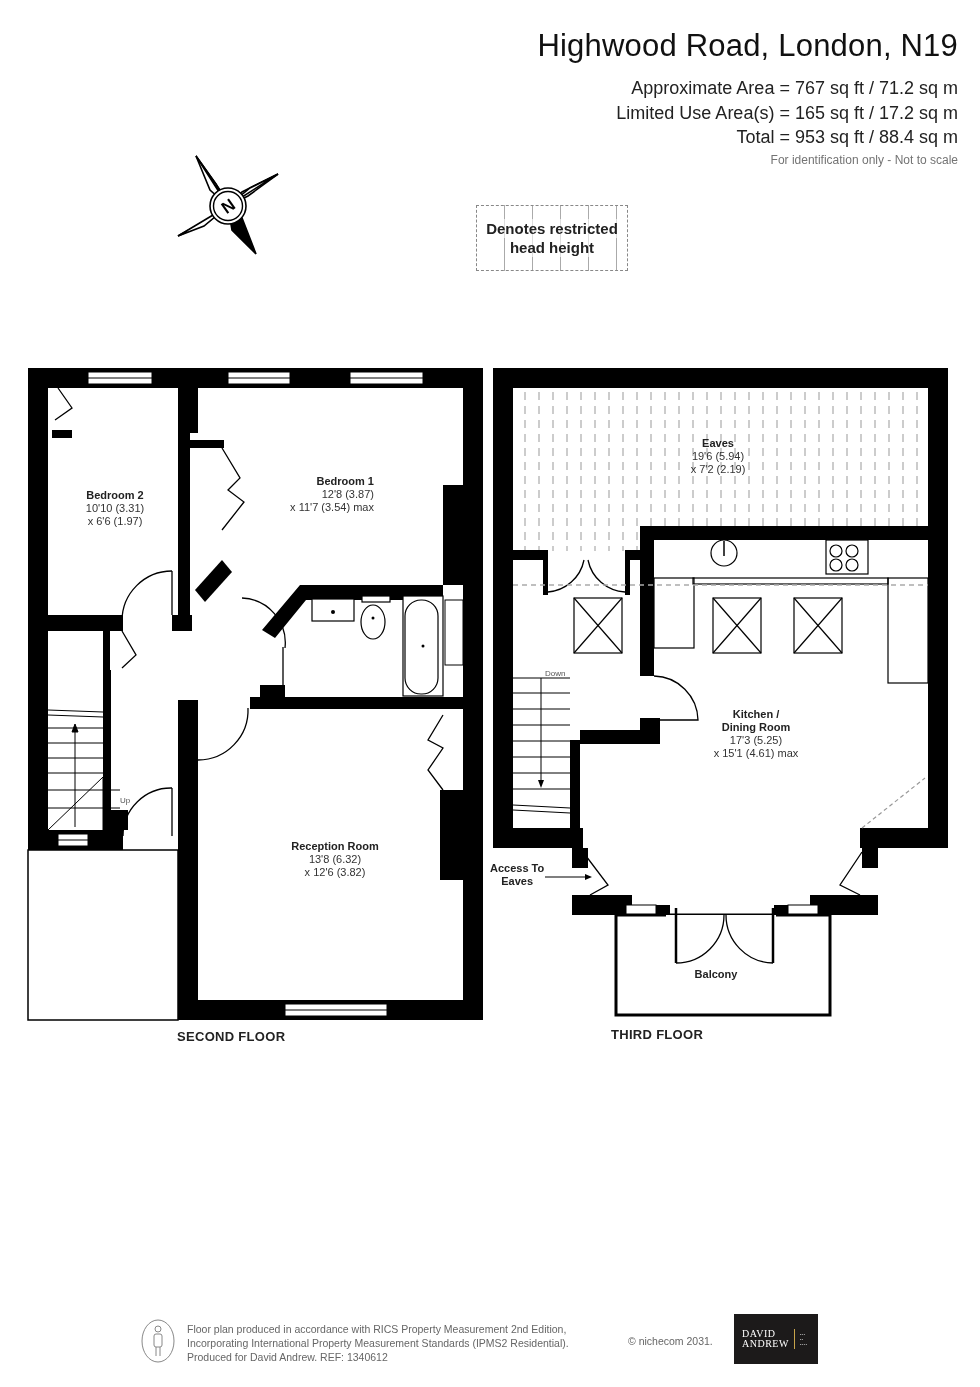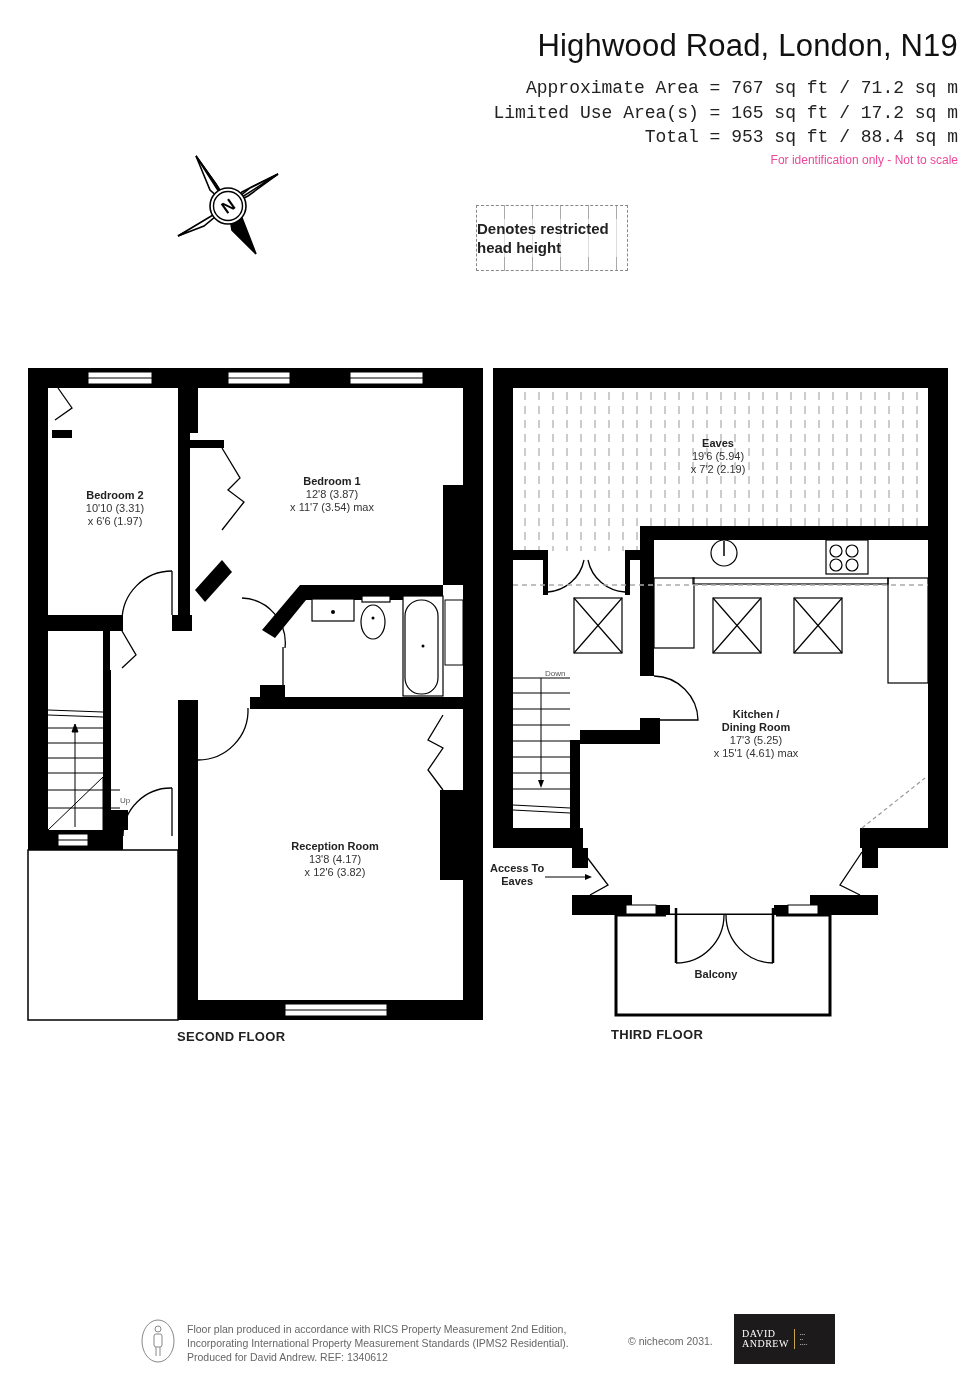--- a/index.html
+++ b/index.html
@@ -1,34 +1,34 @@
 <!DOCTYPE html>
 <html><head>
 <meta charset="utf-8">
 <style>
   html, body { margin:0; padding:0; background:#ffffff; }
   body { width:980px; height:1387px; position:relative; overflow:hidden; font-family:"Liberation Sans", sans-serif; color:#111; }
   .abs { position:absolute; }
   .title { right:22px; top:28px; font-size:31px; font-weight:normal; letter-spacing:0.2px; text-align:right; white-space:nowrap; }
-  .area-line { right:22px; font-size:18px; text-align:right; white-space:nowrap; color:#222;font-family:Liberation Mono, monospace; }
-  .note { right:22px; top:153px; font-size:12px; text-align:right; color:#ec4899; }
+  .area-line { right:22px; font-size:18px; text-align:right; white-space:nowrap; color:#222; }
+  .note { right:22px; top:153px; font-size:12px; text-align:right; color:#737373; }
   .legend { left:476px; top:205px; width:152px; height:66px; border:1.5px dashed #888; box-sizing:border-box;
             background-image: repeating-linear-gradient(90deg, transparent 0 27px, #aaa 27px 28px);
-            display:flex; flex-direction:column; justify-content:center;
+            display:flex; flex-direction:column; align-items:center; justify-content:center;
             font-size:15px; font-weight:bold; line-height:19px; color:#222; }
   .legend span { background:rgba(255,255,255,0.6); }
   svg.plan { position:absolute; left:0; top:0; }
   .room-label { position:absolute; text-align:center; font-size:11px; line-height:13px; color:#333; white-space:nowrap; transform:translateX(-50%); }
   .room-label .name { font-weight:bold; color:#222; }
   .floor-label { position:absolute; font-size:13px; font-weight:bold; letter-spacing:0.3px; color:#222; }
   .small-label { position:absolute; font-size:11px; font-weight:bold; text-align:center; line-height:13px; color:#222; }
   .tiny { position:absolute; font-size:8px; color:#555; }
   .footer-text { left:187px; top:1322px; font-size:10.5px; line-height:14px; color:#666; }
   .copyright { left:628px; top:1335px; font-size:10.5px; color:#666; white-space:nowrap; }
-  .brand { left:734px; top:1314px; width:101px; height:50px; background:#1c1a1a; color:#fff;
+  .brand { left:734px; top:1314px; width:84px; height:50px; background:#1c1a1a; color:#fff;
            display:flex; align-items:center; padding-left:8px; box-sizing:border-box;
            font-family:"Liberation Serif", serif; font-size:10px; line-height:10px; letter-spacing:0.5px; }
   .brand .bar { width:1px; height:20px; background:#c8a44a; margin:0 5px; }
   .brand .sub { font-size:4px; line-height:5px; color:#aaa; }
 </style>
 </head>
 <body>
 
 <div class="abs title">Highwood Road, London, N19</div>
 <div class="abs area-line" style="top:78px;">Approximate Area = 767 sq ft / 71.2 sq m</div>
@@ -247,28 +247,28 @@
     <line x1="545" y1="877" x2="585" y2="877" stroke="#000" stroke-width="1.2"></line>
     <polygon points="585,874 592,877 585,880" fill="#000"></polygon>
   </g>
 </svg>
 
 <div class="room-label" style="left:115px;top:489px;">
   <div class="name">Bedroom 2</div>
   <div>10'10 (3.31)</div>
   <div>x 6'6 (1.97)</div>
 </div>
-<div class="room-label" style="left:332px;top:475px;">
+<div class="room-label" style="left:332px;top:475px;text-align:right;">
   <div class="name">Bedroom 1</div>
   <div>12'8 (3.87)</div>
   <div>x 11'7 (3.54) max</div>
 </div>
 <div class="room-label" style="left:335px;top:840px;">
   <div class="name">Reception Room</div>
-  <div>13'8 (4.17)</div>
+  <div>13'8 (6.32)</div>
   <div>x  12'6 (3.82)</div>
 </div>
 <div class="tiny" style="left:120px;top:796px;">Up</div>
 <div class="floor-label" style="left:177px;top:1029px;">SECOND FLOOR</div>
 
 <div class="room-label" style="left:718px;top:437px;">
   <div class="name">Eaves</div>
   <div>19'6 (5.94)</div>
   <div>x 7'2 (2.19)</div>
 </div>

